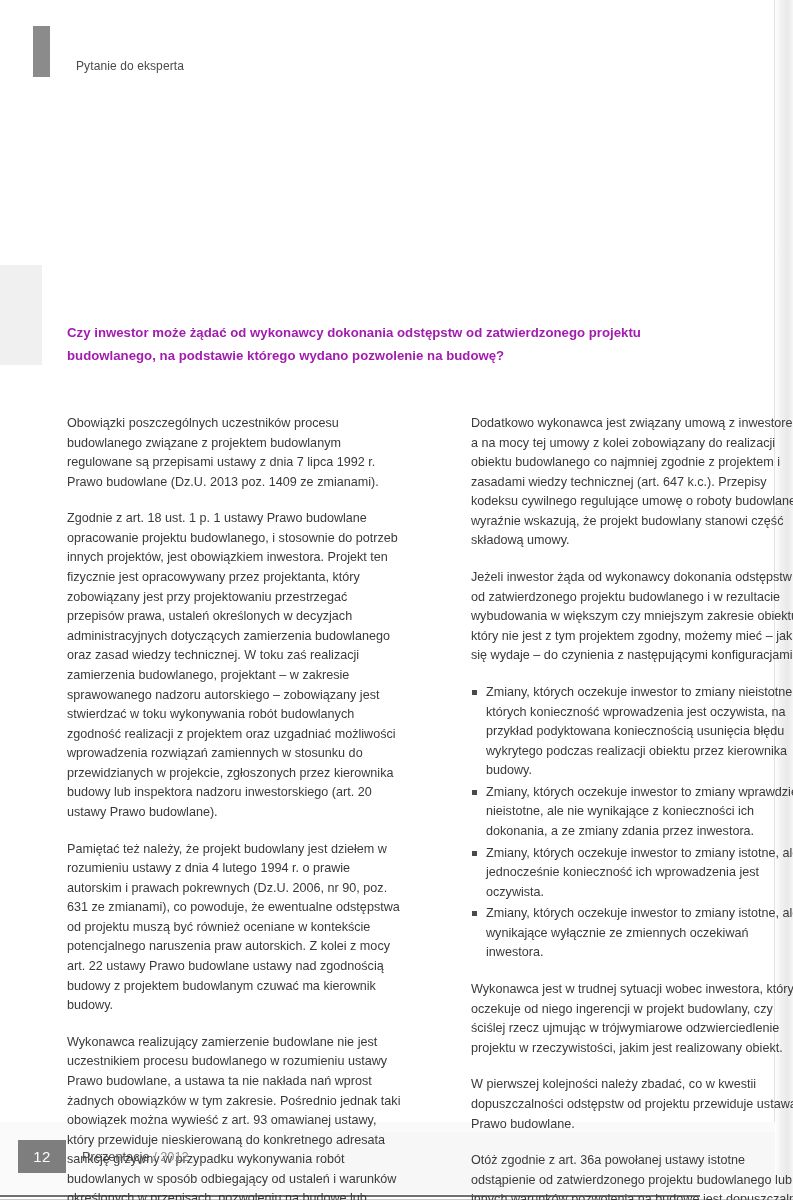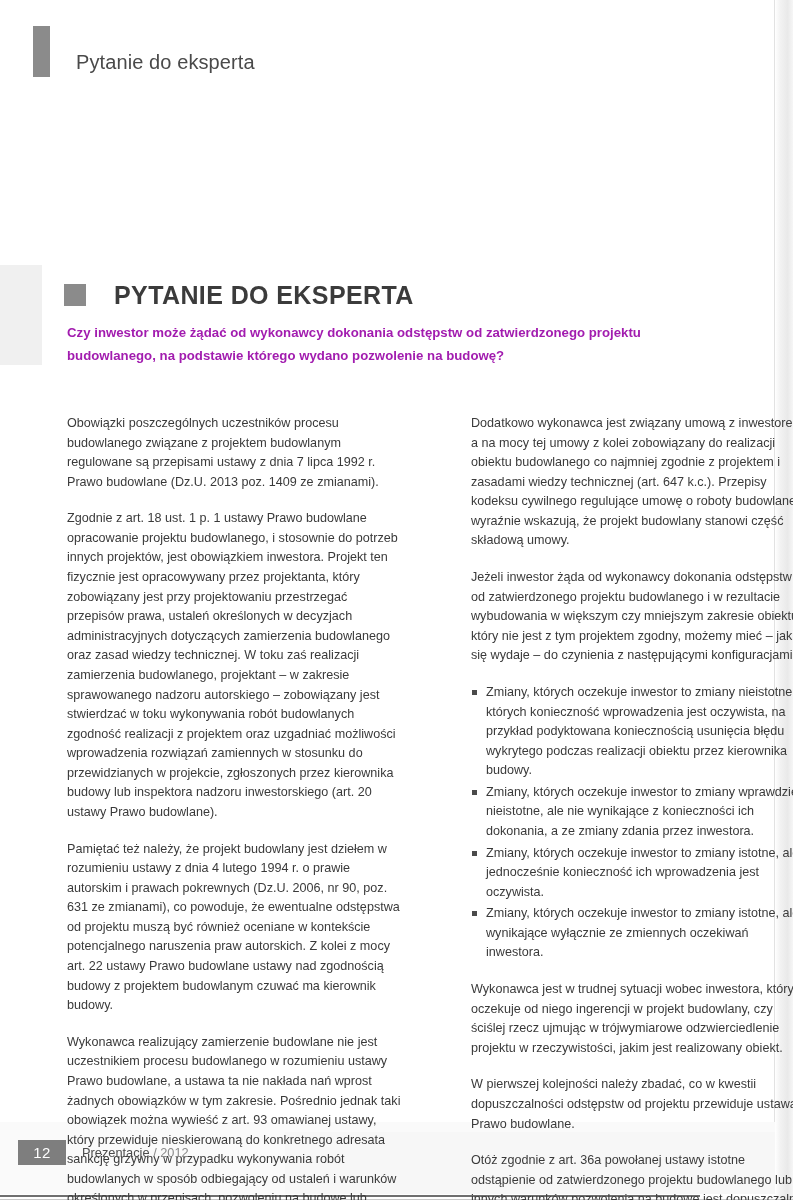--- a/index.html
+++ b/index.html
@@ -90,21 +90,21 @@
     align-items: flex-end;
   }
   .running-head-mark {
     width: 17px;
     height: 51px;
     background: #8b8b8b;
     flex: 0 0 auto;
   }
   .running-head-text {
     margin-left: 26px;
-    font-size: 20px;
+    font-size: 12px;
     color: #4a4a4a;
     letter-spacing: 0.1px;
     line-height: 1;
     padding-bottom: 5px;
     white-space: nowrap;
   }
 
   
   .section-title {
     position: absolute;
@@ -196,21 +196,21 @@
   
   .footer {
     position: absolute;
     left: 18px;
     top: 1140px;
     display: flex;
     align-items: center;
   }
   .footer-page-number {
     width: 48px;
-    height: 25px;
+    height: 33px;
     background: #7e7e7e;
     color: #ffffff;
     font-size: 15px;
     display: flex;
     align-items: center;
     justify-content: center;
     flex: 0 0 auto;
     letter-spacing: 0.5px;
   }
   .footer-text {
@@ -237,24 +237,20 @@
   <div class="scan-bottom-band"></div>
   <div class="scan-bottom-band-2"></div>
   <div class="scan-bottom-rule"></div>
   <div class="scan-bottom-rule-2"></div>
 
   <div class="running-head">
     <div class="running-head-mark"></div>
     <div class="running-head-text">Pytanie do ekspert­a</div>
   </div>
 
-  <div class="section-title">
-    <div class="section-title-mark"></div>
-    <h1 class="section-title-text">PYTANIE DO EKSPERTA</h1>
-  </div>
 
   <div class="lead-question">Czy inwestor może żądać od wykonawcy dokonania odstępstw od zatwierdzonego projektu budowlanego, na podstawie którego wydano pozwolenie na budowę?</div>
 
   <div class="columns">
 
     <div class="col">
       <p>Obowiązki poszczególnych uczestników procesu budowlanego związane z projektem budowlanym regulowane są przepisami ustawy z dnia 7 lipca 1992 r. Prawo budowlane (Dz.U. 2013 poz. 1409 ze zmianami).</p>
       <p>Zgodnie z art. 18 ust. 1 p. 1 ustawy Prawo budowlane opracowanie projektu budowlanego, i stosownie do potrzeb innych projektów, jest obowiązkiem inwestora. Projekt ten fizycznie jest opracowywany przez projektanta, który zobowiązany jest przy projektowaniu przestrzegać przepisów prawa, ustaleń określonych w decyzjach administracyjnych dotyczących zamierzenia budowlanego oraz zasad wiedzy technicznej. W toku zaś realizacji zamierzenia budowlanego, projektant – w zakresie sprawowanego nadzoru autorskiego – zobowiązany jest stwierdzać w toku wykonywania robót budowlanych zgodność realizacji z projektem oraz uzgadniać możliwości wprowadzenia rozwiązań zamiennych w stosunku do przewidzianych w projekcie, zgłoszonych przez kierownika budowy lub inspektora nadzoru inwestorskiego (art. 20 ustawy Prawo budowlane).</p>
       <p>Pamiętać też należy, że projekt budowlany jest dziełem w rozumieniu ustawy z dnia 4 lutego 1994 r. o prawie autorskim i prawach pokrewnych (Dz.U. 2006, nr 90, poz. 631 ze zmianami), co powoduje, że ewentualne odstępstwa od projektu muszą być również oceniane w kontekście potencjalnego naruszenia praw autorskich. Z kolei z mocy art. 22 ustawy Prawo budowlane ustawy nad zgodnością budowy z projektem budowlanym czuwać ma kierownik budowy.</p>
       <p>Wykonawca realizujący zamierzenie budowlane nie jest uczestnikiem procesu budowlanego w rozumieniu ustawy Prawo budowlane, a ustawa ta nie nakłada nań wprost żadnych obowiązków w tym zakresie. Pośrednio jednak taki obowiązek można wywieść z art. 93 omawianej ustawy, który przewiduje nieskierowaną do konkretnego adresata sankcję grzywny w przypadku wykonywania robót budowlanych w sposób odbiegający od ustaleń i warunków określonych w przepisach, pozwoleniu na budowę lub rozbiórkę bądź w zgłoszeniu budowy lub rozbiórki, bądź istotnie odbiegający od zatwierdzonego projektu.</p>

